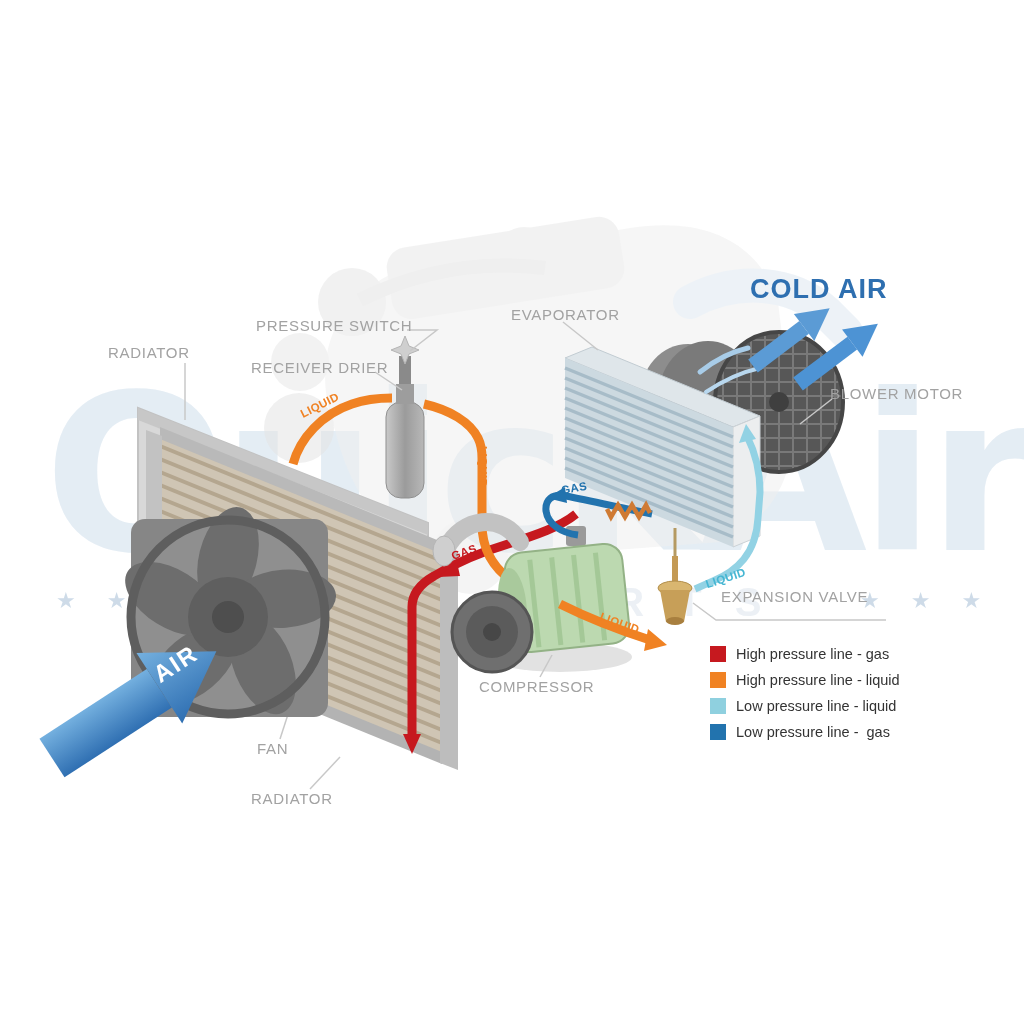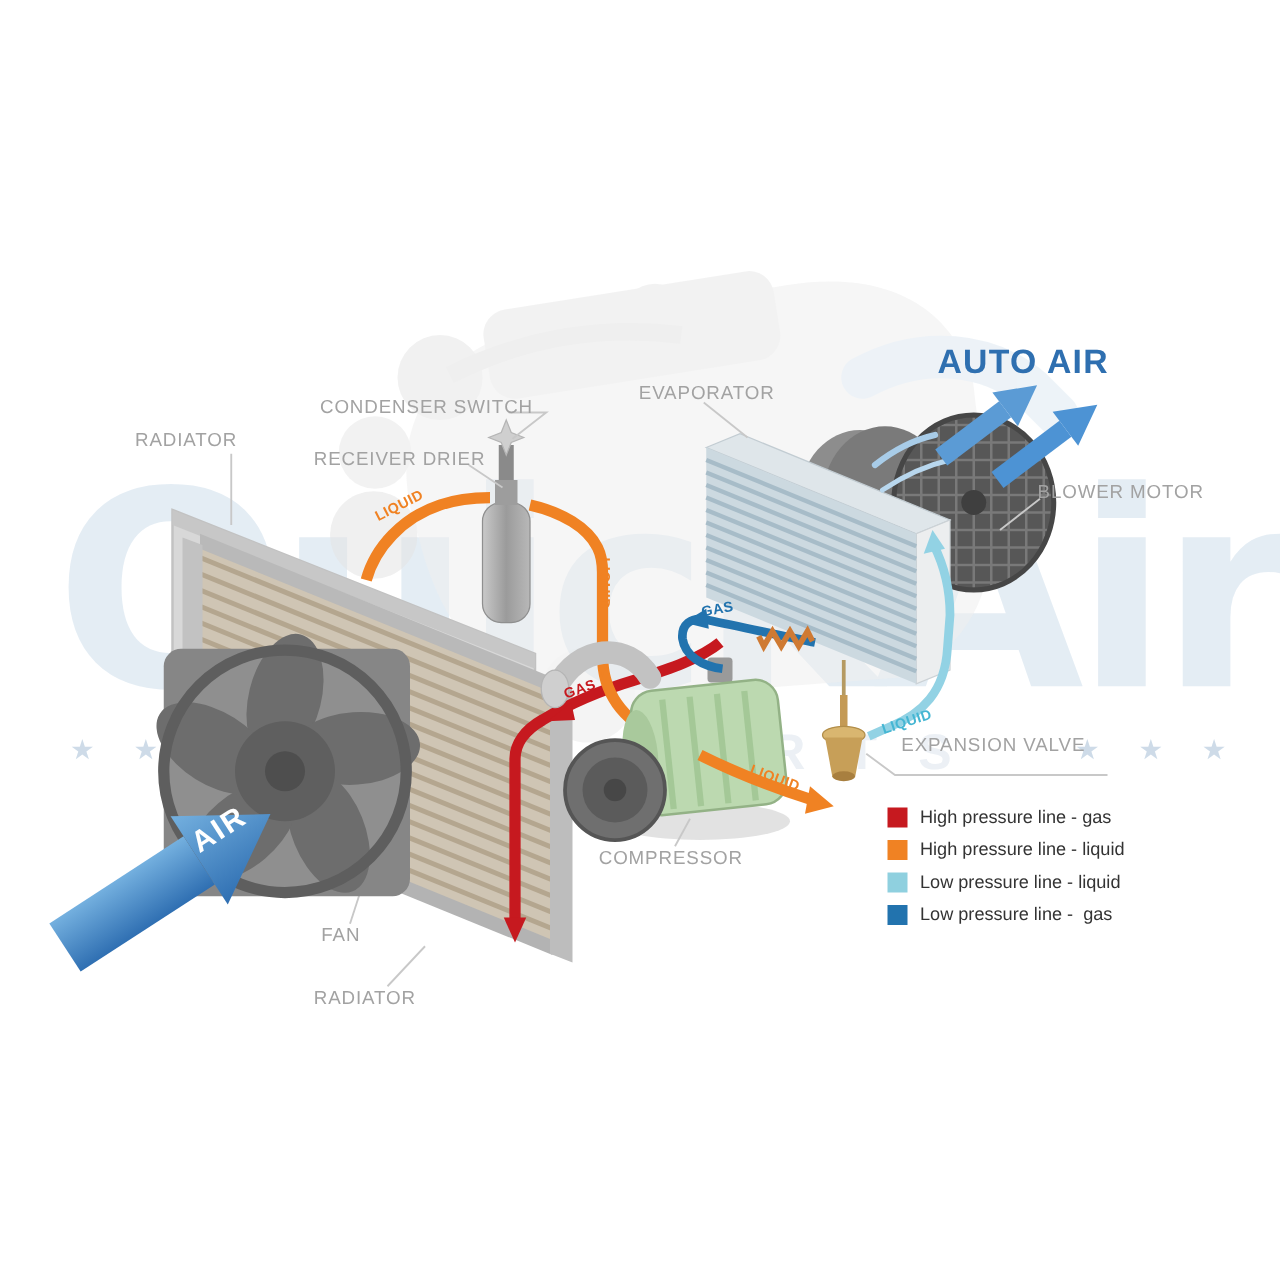--- a/index.html
+++ b/index.html
@@ -264,37 +264,37 @@
       <circle cx="228" cy="617" r="97" fill="none" stroke="#5e5e5e" stroke-width="9"></circle>
     </g>
 
     <g transform="translate(52,758) rotate(-33)" fill="url(#airGrad)">
       <rect x="0" y="-23" width="128" height="46"></rect>
       <polygon points="128,-42 196,0 128,42"></polygon>
     </g>
   </svg>
 
   <div class="lbl" style="left:108px;top:344px">RADIATOR</div>
-  <div class="lbl" style="left:256px;top:317px">CONDENSER SWITCH</div>
+  <div class="lbl" style="left:256px;top:317px">PRESSURE SWITCH</div>
   <div class="lbl" style="left:251px;top:359px">RECEIVER DRIER</div>
   <div class="lbl" style="left:511px;top:306px">EVAPORATOR</div>
   <div class="lbl" style="left:830px;top:385px">BLOWER MOTOR</div>
   <div class="lbl" style="left:721px;top:588px">EXPANSION VALVE</div>
   <div class="lbl" style="left:479px;top:678px">COMPRESSOR</div>
   <div class="lbl" style="left:257px;top:740px">FAN</div>
   <div class="lbl" style="left:251px;top:790px">RADIATOR</div>
 
   <div class="pl o" style="left:299px;top:399px;transform:rotate(-27deg)">LIQUID</div>
   <div class="pl o rot90" style="left:489px;top:446px">LIQUID</div>
   <div class="pl b" style="left:561px;top:482px;transform:rotate(-10deg)">GAS</div>
   <div class="pl r" style="left:451px;top:546px;transform:rotate(-19deg)">GAS</div>
   <div class="pl lb" style="left:705px;top:572px;transform:rotate(-18deg)">LIQUID</div>
   <div class="pl o" style="left:599px;top:617px;transform:rotate(20deg)">LIQUID</div>
 
-  <div class="cold">AUTO AIR</div>
+  <div class="cold">COLD AIR</div>
   <div class="air">AIR</div>
 
   <div class="legend">
     <div class="lrow">
       <span class="sw" style="background: rgb(198, 25, 31);"></span>
       <span class="ltext">High pressure line - gas</span>
     </div>
     <div class="lrow">
       <span class="sw" style="background: rgb(240, 130, 35);"></span>
       <span class="ltext">High pressure line - liquid</span>

